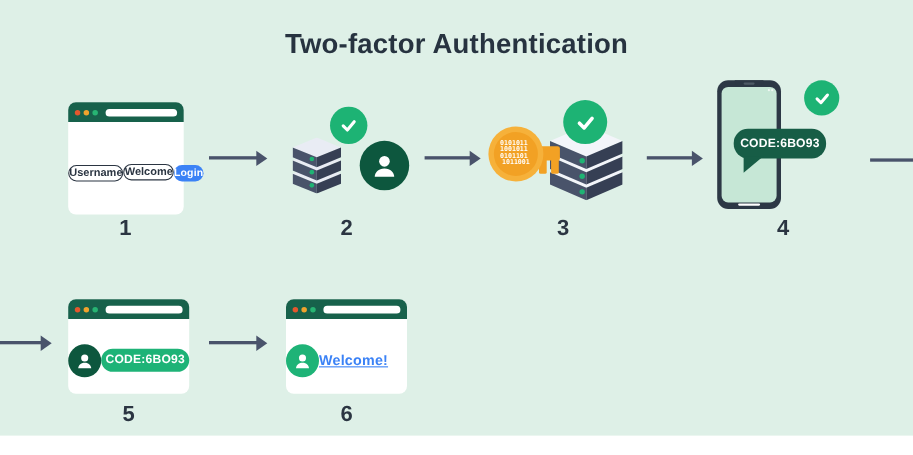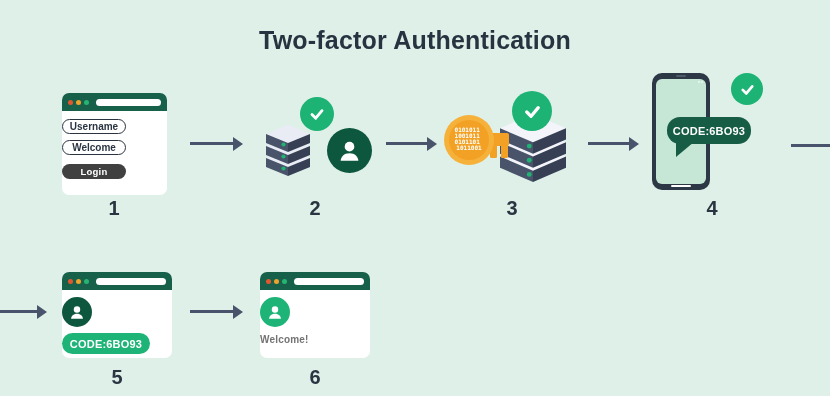--- a/index.html
+++ b/index.html
@@ -17,34 +17,34 @@
   .bbar{
     position:absolute;top:0;left:0;right:0;height:18px;background:#17614b;
     border-radius:7px 7px 0 0;display:flex;align-items:center;padding:0 6px;gap:3px;
     box-sizing:border-box;
   }
   .dot{width:5px;height:5px;border-radius:50%;flex:0 0 auto;}
   .dot.r{background:#e4572e}.dot.o{background:#efa32d}.dot.g{background:#27b473}
   .addr{flex:1;height:7px;background:#ffffff;border-radius:4px;margin-left:4px;}
   .bbody{
     position:absolute;top:18px;left:0;right:0;bottom:0;
-    display:flex;flex-direction:column;
+    display:flex;flex-direction:row;align-items:center;
   }
   .pill{
     width:64px;height:15px;border-radius:10px;display:flex;align-items:center;
     justify-content:center;font-weight:700;font-size:10px;box-sizing:border-box;
   }
   .outline{border:1.6px solid #2b3542;color:#2b3542;background:#fff;}
-  .solid{background:#404040;color:#fff;font-size:9.5px;letter-spacing:.2px;}
+  .solid{background:#3b82f6;color:#fff;font-size:9.5px;letter-spacing:.2px;}
   .codepill{
     width:88px;height:21px;border-radius:11px;background:#1eb377;color:#fff;
     display:flex;align-items:center;justify-content:center;
     font-weight:700;font-size:11px;letter-spacing:.2px;
   }
-  .welcome{font-size:10px;font-weight:800;color:#737373;letter-spacing:.2px;}
+  .welcome{font-size:13px;font-weight:800;color:#3b82f6;letter-spacing:.2px;text-decoration:underline;}
   
   .num{
     position:absolute;width:100px;text-align:center;
     font-size:20px;font-weight:800;color:#2b3542;
   }
   
   .arrow{position:absolute;height:3px;background:#49536b;}
   .arrow.head::after{
     content:"";position:absolute;right:-9px;top:-5.5px;width:0;height:0;
     border-left:10px solid #49536b;border-top:7px solid transparent;

